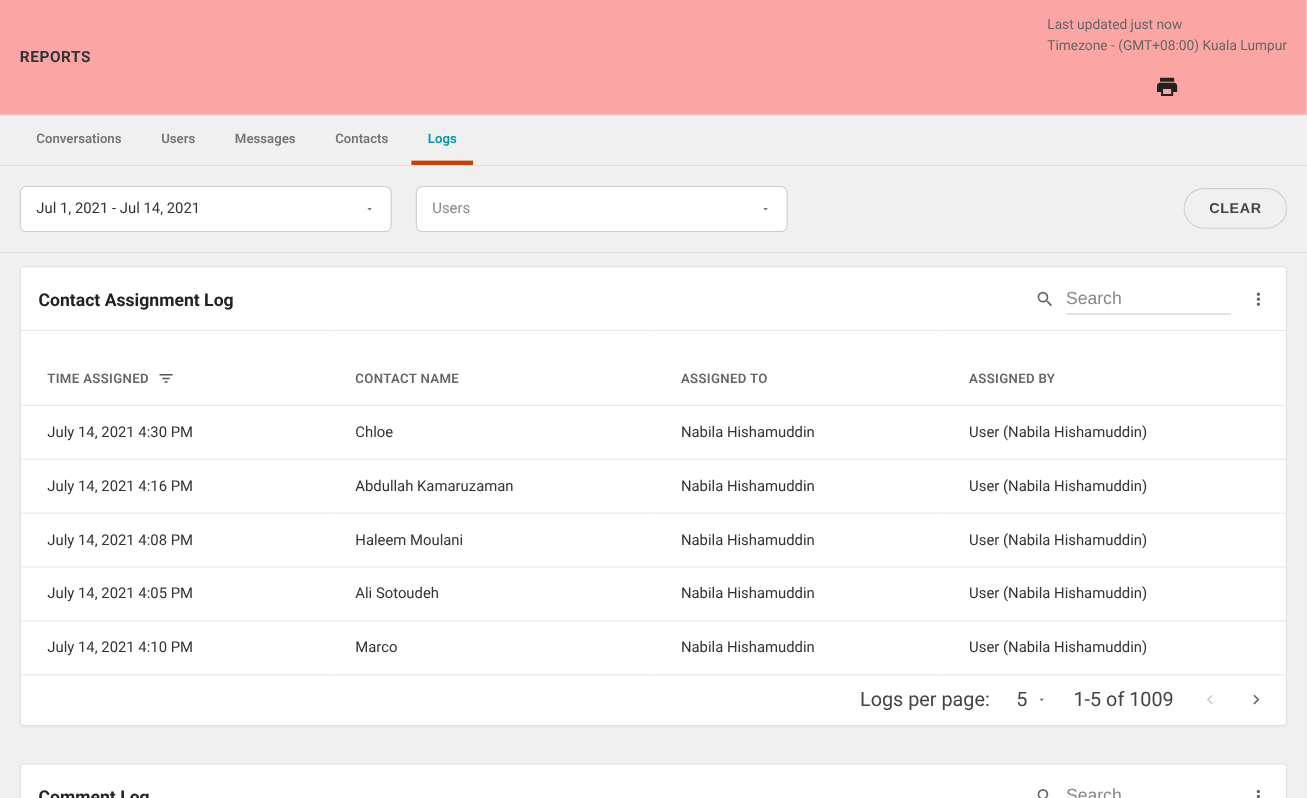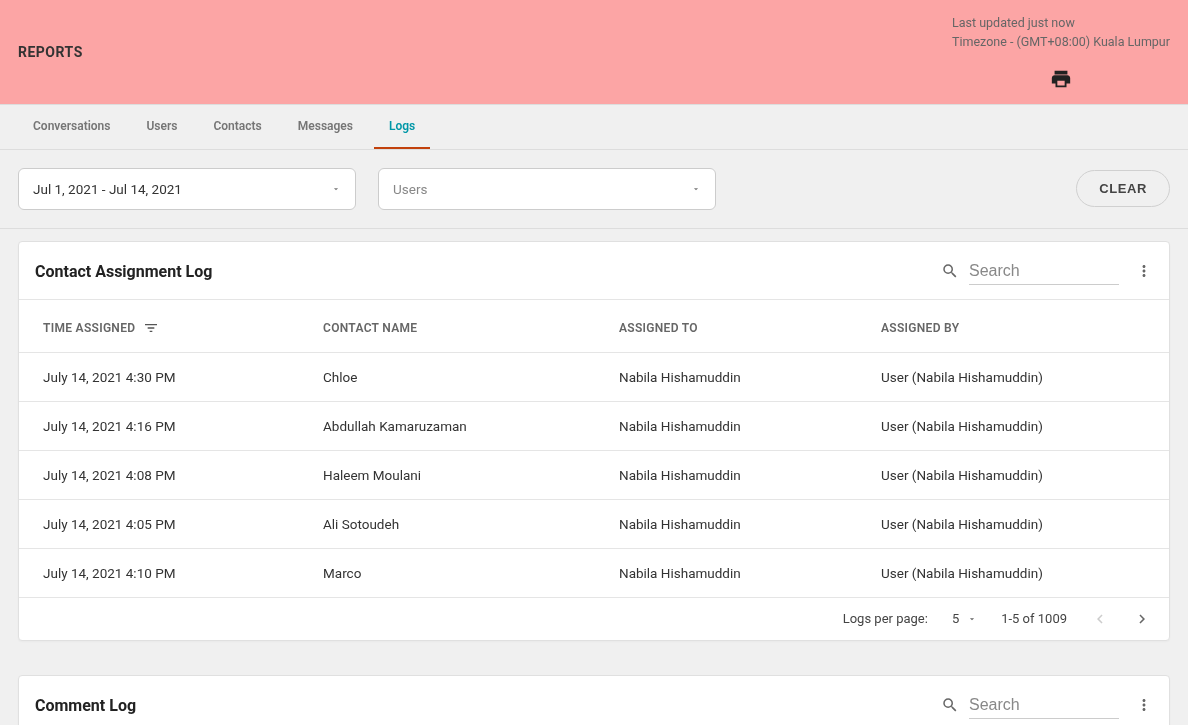--- a/index.html
+++ b/index.html
@@ -55,21 +55,21 @@
     .tab {
       padding: 14px 15px 13px;
       font-size: 12px;
       font-weight: 600;
       color: #757575;
       cursor: pointer;
       border-bottom: 3px solid transparent;
     }
     .tab.active {
       color: #0097a7;
-      border-bottom: 2px solid #c2410c;
+      border-bottom: 4px solid #c2410c;
     }
     .filters-row {
       display: flex;
       align-items: center;
       padding: 18px;
       gap: 22px;
       background: #f0f0f0;
       border-bottom: 1px solid #ddd;
     }
     .select-box {
@@ -156,21 +156,21 @@
     }
     .table {
       width: 100%;
       border-collapse: collapse;
     }
     .table thead th {
       text-align: left;
       font-size: 12px;
       font-weight: 600;
       color: #666;
-      padding: 20px 24px 16px;
+      padding: 35px 24px 16px;
       border-top: 1px solid #e5e5e5;
       border-bottom: 1px solid #e5e5e5;
       letter-spacing: 0.3px;
     }
     .th-wrap {
       display: flex;
       align-items: center;
       gap: 8px;
     }
     .sort-icon {
@@ -186,21 +186,21 @@
     }
     .col-time { width: 280px; }
     .col-contact { width: 296px; }
     .col-assigned-to { width: 262px; }
     .pagination-row {
       display: flex;
       justify-content: flex-end;
       align-items: center;
       padding: 12px 18px;
       gap: 24px;
-      font-size: 13px;
+      font-size: 18px;
       color: #444;
       text-align: center;
     }
     .pager-select {
       display: flex;
       align-items: center;
       gap: 8px;
       cursor: pointer;
     }
     .pager-chev {
@@ -231,22 +231,22 @@
     </div>
     <svg class="print-icon" viewBox="0 0 24 24">
       <path d="M19 8H5c-1.66 0-3 1.34-3 3v6h4v4h12v-4h4v-6c0-1.66-1.34-3-3-3zM16 19H8v-5h8v5zM19 3H5v4h14V3z"></path>
     </svg>
   </div>
 </div>
 
 <div class="tabs-row">
   <div class="tab">Conversations</div>
   <div class="tab">Users</div>
+  <div class="tab">Messages</div>
   <div class="tab">Contacts</div>
-  <div class="tab">Messages</div>
   <div class="tab active">Logs</div>
 </div>
 
 <div class="filters-row">
   <div class="select-box">
     <span>Jul 1, 2021 - Jul 14, 2021</span>
     <svg class="chevron-down" viewBox="0 0 24 24">
         <path d="M7 10l5 5 5-5z"></path>
       </svg>
   </div>

